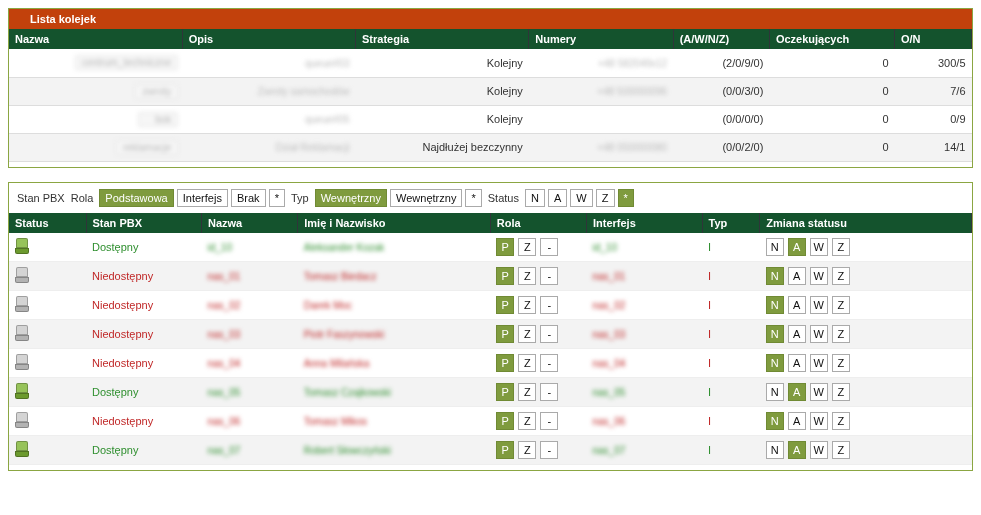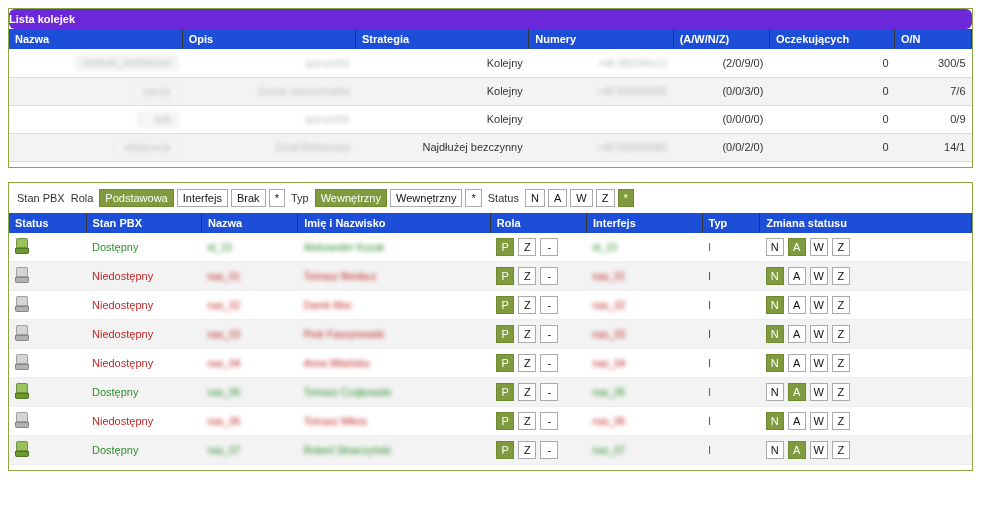--- a/index.html
+++ b/index.html
@@ -10,33 +10,32 @@
     padding: 8px;
     background: #fff;
     color: #333;
   }
   .panel {
     border: 1px solid #8ba642;
     margin-bottom: 14px;
     padding-bottom: 5px;
   }
   .panel-header {
-    background: #6d28d9;
+    background: #c2410c;
     color: #fff;
     font-weight: bold;
-    padding: 4px 0;
+    padding: 4px 21px;
     font-size: 11px;
-    border-radius: 6px;
   }
   table {
     border-collapse: collapse;
     width: 100%;
   }
   th {
-    background: #1d4ed8;
+    background: #14532d;
     color: #fff;
     text-align: left;
     font-weight: bold;
     padding: 4px 6px;
     font-size: 11px;
     border-right: 1px solid #2f3539;
   }
   td {
     padding: 5px 6px;
     border-bottom: 1px solid #eee;

